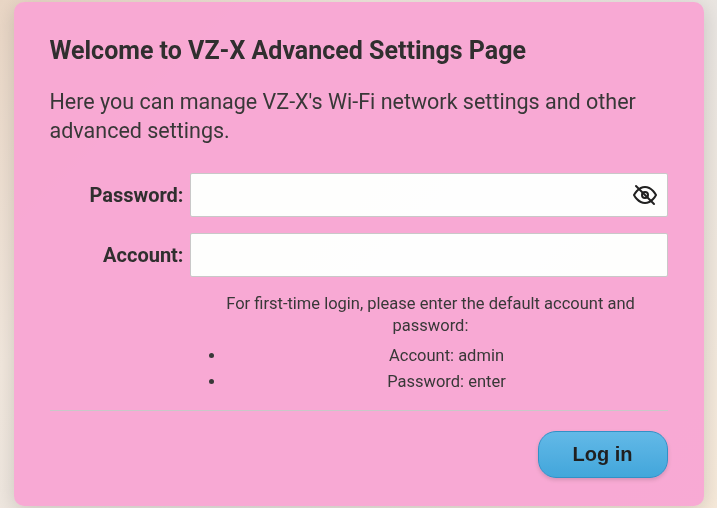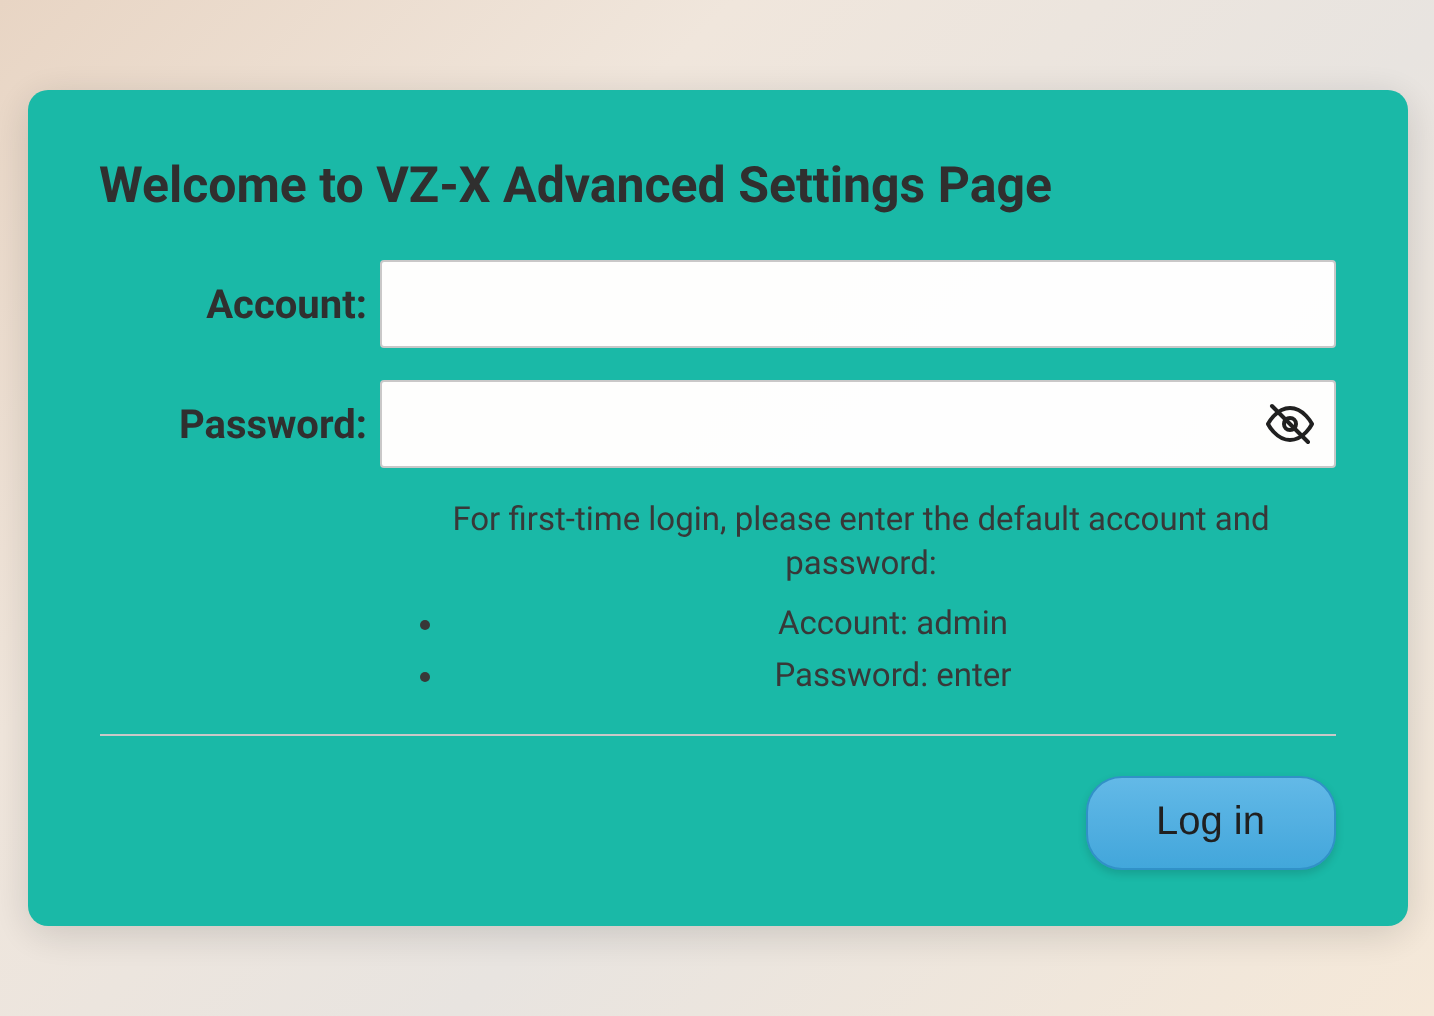--- a/index.html
+++ b/index.html
@@ -12,21 +12,21 @@
       height: 508px;
       font-family: -apple-system, BlinkMacSystemFont, "Segoe UI", Roboto, Helvetica, Arial, sans-serif;
       background: linear-gradient(135deg, #e8d5c4 0%, #f0e6dc 30%, #e8e4e0 60%, #f5e8d8 100%);
       display: flex;
       align-items: center;
       justify-content: center;
       overflow: hidden;
     }
     .login-card {
       width: 690px;
-      background: #14b8a6;
+      background: #f9a8d4;
       border-radius: 10px;
       box-shadow: 0 4px 20px rgba(0,0,0,0.15);
       padding: 34px 36px 28px 36px;
       opacity: 0.97;
     }
     .title {
       font-size: 25px;
       font-weight: 700;
       color: #2a2a2a;
       margin-bottom: 22px;
@@ -112,50 +112,51 @@
     .button-row {
       display: flex;
       justify-content: flex-end;
     }
     .login-button {
       background: linear-gradient(to bottom, #5fb8e8 0%, #3da5dc 100%);
       border: 1px solid #2b8fc7;
       border-radius: 18px;
       color: #1a1a1a;
       font-size: 20px;
-      font-weight: 400;
+      font-weight: 700;
       padding: 11px 34px;
       cursor: pointer;
       box-shadow: 0 2px 4px rgba(0,0,0,0.15);
     }
   </style>
 </head>
 <body>
 
 <div class="login-card">
   <h1 class="title">Welcome to VZ-X Advanced Settings Page</h1>
-
-  <div class="form-row">
-    <div class="label-col">Account:</div>
-    <div class="input-col">
-      <input type="text" class="text-input" value="" style="">
-    </div>
-  </div>
+  <p class="subtitle">Here you can manage VZ-X's Wi-Fi network settings and other advanced settings.</p>
 
   <div class="form-row">
     <div class="label-col">Password:</div>
     <div class="input-col password-wrapper">
       <input type="password" class="text-input" value="" style="">
       <span class="eye-toggle">
         <svg width="24" height="24" viewBox="0 0 24 24" fill="none" stroke="currentColor" stroke-width="2" stroke-linecap="round" stroke-linejoin="round">
           <path d="M1 12s4-8 11-8 11 8 11 8-4 8-11 8-11-8-11-8z"></path>
           <circle cx="12" cy="12" r="3"></circle>
           <line x1="3" y1="3" x2="21" y2="21"></line>
         </svg>
       </span>
+    </div>
+  </div>
+
+  <div class="form-row">
+    <div class="label-col">Account:</div>
+    <div class="input-col">
+      <input type="text" class="text-input" value="" style="">
     </div>
   </div>
 
   <div class="hint-block">
     <p class="hint-text">For first-time login, please enter the default account and password:</p>
     <ul class="hint-list">
       <li>Account: admin</li>
       <li>Password: enter</li>
     </ul>
   </div>

